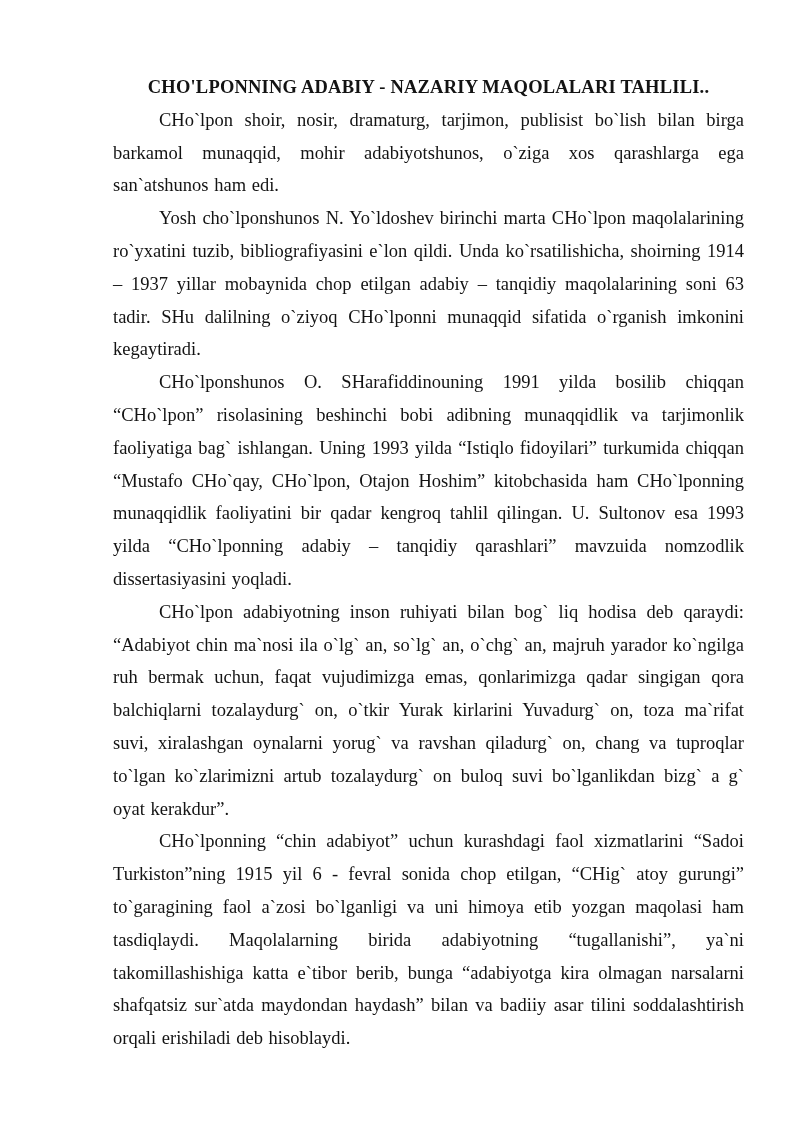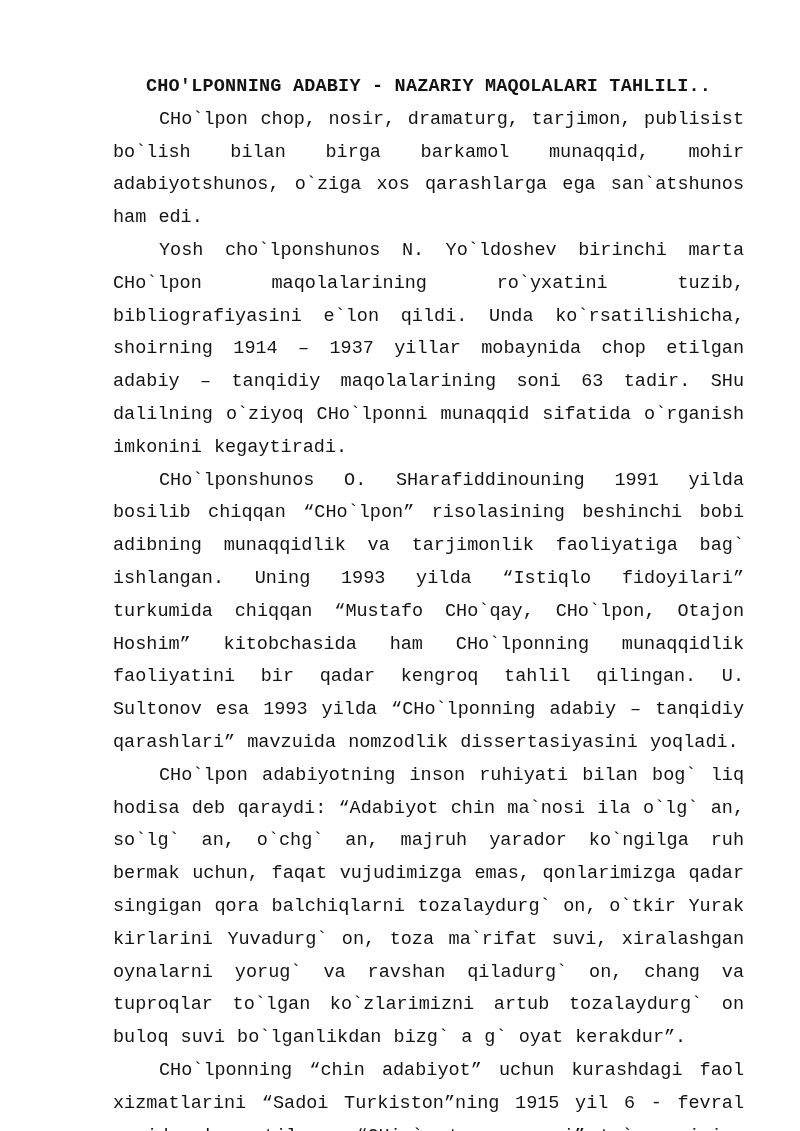--- a/index.html
+++ b/index.html
@@ -7,21 +7,21 @@
     padding: 0;
     background: #ffffff;
   }
   .page {
     position: relative;
     width: 800px;
     height: 1131px;
     background: #ffffff;
     box-sizing: border-box;
     padding: 71px 56px 4px 113px;
-    font-family: Liberation Mono, monospace;
+    font-family: Liberation Serif, serif;
     font-size: 18.5px;
     line-height: 32.8px;
     color: #131313;
     overflow: hidden;
   }
   .doc-title {
     margin: 0;
     font-size: 18.5px;
     font-weight: bold;
     text-align: center;
@@ -34,21 +34,21 @@
     text-indent: 46px;
     word-spacing: 1px;
   }
 </style>
 </head>
 <body>
 
 <div class="page">
   <h1 class="doc-title">CHO'LPONNING ADABIY - NAZARIY MAQOLALARI TAHLILI..</h1>
 
-  <p class="para">CHo`lpon chop, nosir, dramaturg, tarjimon, publisist bo`lish bilan birga barkamol munaqqid, mohir adabiyotshunos, o`ziga xos qarashlarga ega san`atshunos ham edi.</p>
+  <p class="para">CHo`lpon shoir, nosir, dramaturg, tarjimon, publisist bo`lish bilan birga barkamol munaqqid, mohir adabiyotshunos, o`ziga xos qarashlarga ega san`atshunos ham edi.</p>
 
   <p class="para">Yosh cho`lponshunos N. Yo`ldoshev birinchi marta CHo`lpon maqolalarining ro`yxatini tuzib, bibliografiyasini e`lon qildi. Unda ko`rsatilishicha, shoirning 1914 – 1937 yillar mobaynida chop etilgan adabiy – tanqidiy maqolalarining soni 63 tadir. SHu dalilning o`ziyoq CHo`lponni munaqqid sifatida o`rganish imkonini kegaytiradi.</p>
 
   <p class="para">CHo`lponshunos O. SHarafiddinouning 1991 yilda bosilib chiqqan “CHo`lpon” risolasining beshinchi bobi adibning munaqqidlik va tarjimonlik faoliyatiga bag` ishlangan. Uning 1993 yilda “Istiqlo fidoyilari” turkumida chiqqan “Mustafo CHo`qay, CHo`lpon, Otajon Hoshim” kitobchasida ham CHo`lponning munaqqidlik faoliyatini bir qadar kengroq tahlil qilingan. U. Sultonov esa 1993 yilda “CHo`lponning adabiy – tanqidiy qarashlari” mavzuida nomzodlik dissertasiyasini yoqladi.</p>
 
   <p class="para">CHo`lpon adabiyotning inson ruhiyati bilan bog` liq hodisa deb qaraydi: “Adabiyot chin ma`nosi ila o`lg` an, so`lg` an, o`chg` an, majruh yarador ko`ngilga ruh bermak uchun, faqat vujudimizga emas, qonlarimizga qadar singigan qora balchiqlarni tozalaydurg` on, o`tkir Yurak kirlarini Yuvadurg` on, toza ma`rifat suvi, xiralashgan oynalarni yorug`  va ravshan qiladurg` on, chang va tuproqlar to`lgan ko`zlarimizni artub tozalaydurg` on buloq suvi bo`lganlikdan bizg` a g` oyat kerakdur”.</p>
 
   <p class="para">CHo`lponning “chin adabiyot” uchun kurashdagi faol xizmatlarini “Sadoi Turkiston”ning 1915 yil 6 - fevral sonida chop etilgan, “CHig` atoy gurungi” to`garagining faol a`zosi bo`lganligi va uni himoya etib yozgan maqolasi ham tasdiqlaydi. Maqolalarning birida adabiyotning “tugallanishi”, ya`ni takomillashishiga katta e`tibor berib, bunga “adabiyotga kira olmagan narsalarni shafqatsiz sur`atda maydondan haydash” bilan va badiiy asar tilini soddalashtirish orqali erishiladi deb hisoblaydi.</p>
 </div>
 

